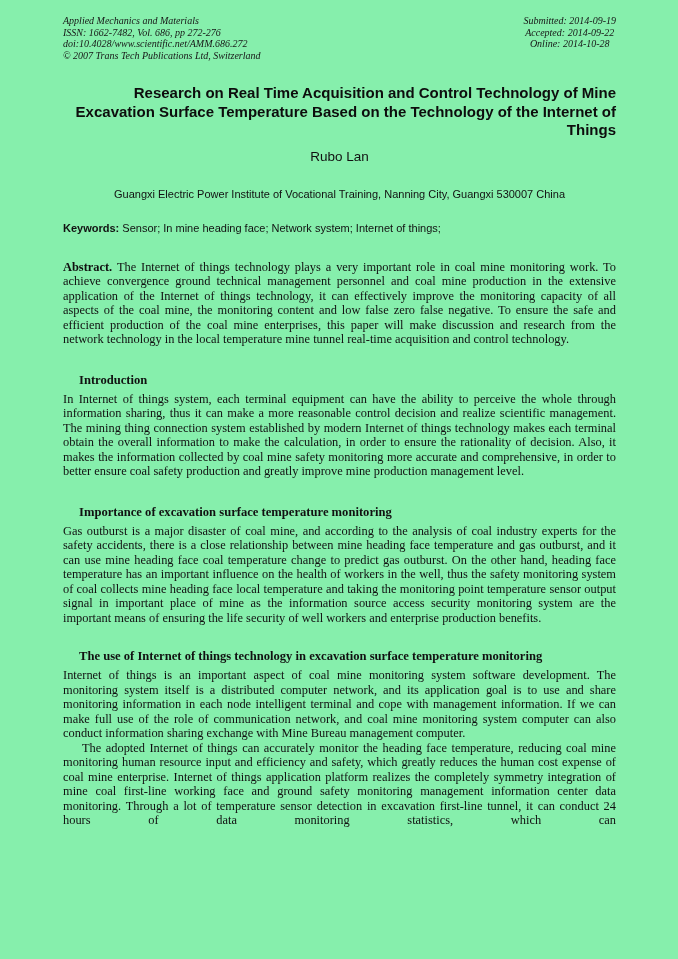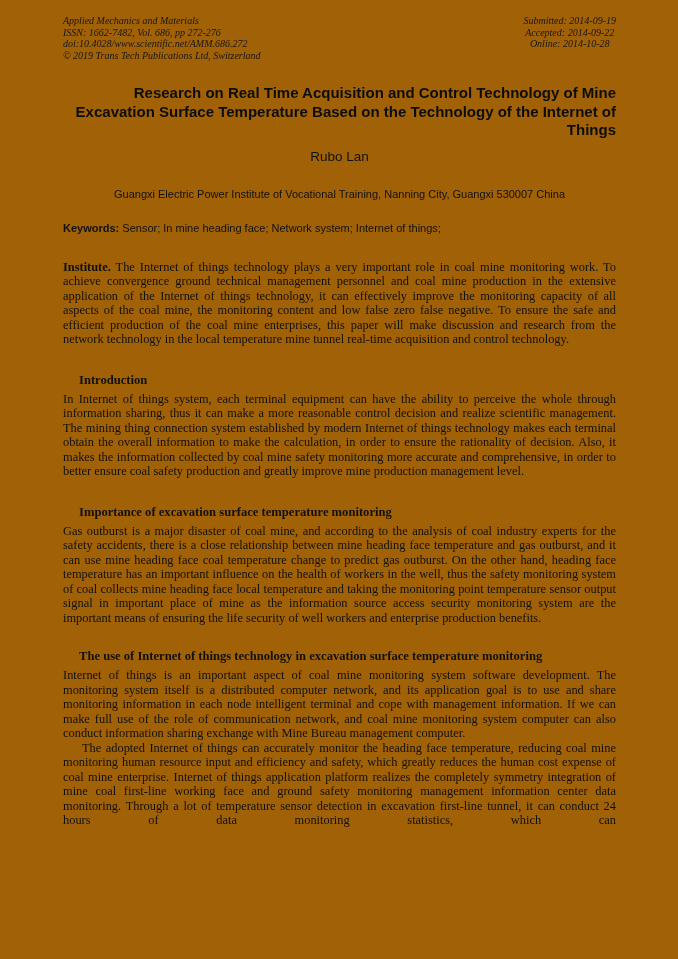--- a/index.html
+++ b/index.html
@@ -11,21 +11,21 @@
     width: 678px;
     height: 959px;
     overflow: hidden;
     color: #111111;
   }
   .page {
     box-sizing: border-box;
     width: 678px;
     height: 959px;
     padding: 15px 62px 0 63px;
-    background: #a16207;
+    background: #86efac;
   }
   
   .journal-header {
     display: flex;
     justify-content: space-between;
     align-items: flex-start;
     font: italic 10px/11.5px "Liberation Serif", "DejaVu Serif", serif;
     color: #161616;
   }
   .journal-header .right {
@@ -83,42 +83,42 @@
 </head>
 <body>
 
 <div class="page">
 
   <div class="journal-header">
     <div class="left">
       <div>Applied Mechanics and Materials</div>
       <div>ISSN: 1662-7482, Vol. 686, pp 272-276</div>
       <div>doi:10.4028/www.scientific.net/AMM.686.272</div>
-      <div>© 2019 Trans Tech Publications Ltd, Switzerland</div>
+      <div>© 2007 Trans Tech Publications Ltd, Switzerland</div>
     </div>
     <div class="right">
       <div>Submitted: 2014-09-19</div>
       <div>Accepted: 2014-09-22</div>
       <div>Online: 2014-10-28</div>
     </div>
   </div>
 
   <h1 class="paper-title">Research on Real Time Acquisition and Control Technology of Mine Excavation Surface Temperature Based on the Technology of the Internet of Things</h1>
 
   <div class="author">Rubo Lan</div>
 
   <div class="affiliation">Guangxi Electric Power Institute of Vocational Training, Nanning City, Guangxi 530007 China</div>
 
   <p class="keywords">
     <b>Keywords:</b>
     <span>Sensor; In mine heading face; Network system; Internet of things;</span>
   </p>
 
   <p class="abstract body-text">
-    <b>Institute.</b>
+    <b>Abstract.</b>
     <span>The Internet of things technology plays a very important role in coal mine monitoring work. To achieve convergence ground technical management personnel and coal mine production in the extensive application of the Internet of things technology, it can effectively improve the monitoring capacity of all aspects of the coal mine, the monitoring content and low false zero false negative. To ensure the safe and efficient production of the coal mine enterprises, this paper will make discussion and research from the network technology in the local temperature mine tunnel real-time acquisition and control technology.</span>
   </p>
 
   <section>
     <h2 class="section-heading">Introduction</h2>
     <p class="body-text">In Internet of things system, each terminal equipment can have the ability to perceive the whole through information sharing, thus it can make a more reasonable control decision and realize scientific management. The mining thing connection system established by modern Internet of things technology makes each terminal obtain the overall information to make the calculation, in order to ensure the rationality of decision. Also, it makes the information collected by coal mine safety monitoring more accurate and comprehensive, in order to better ensure coal safety production and greatly improve mine production management level.</p>
   </section>
 
   <section>
     <h2 class="section-heading">Importance of excavation surface temperature monitoring</h2>

